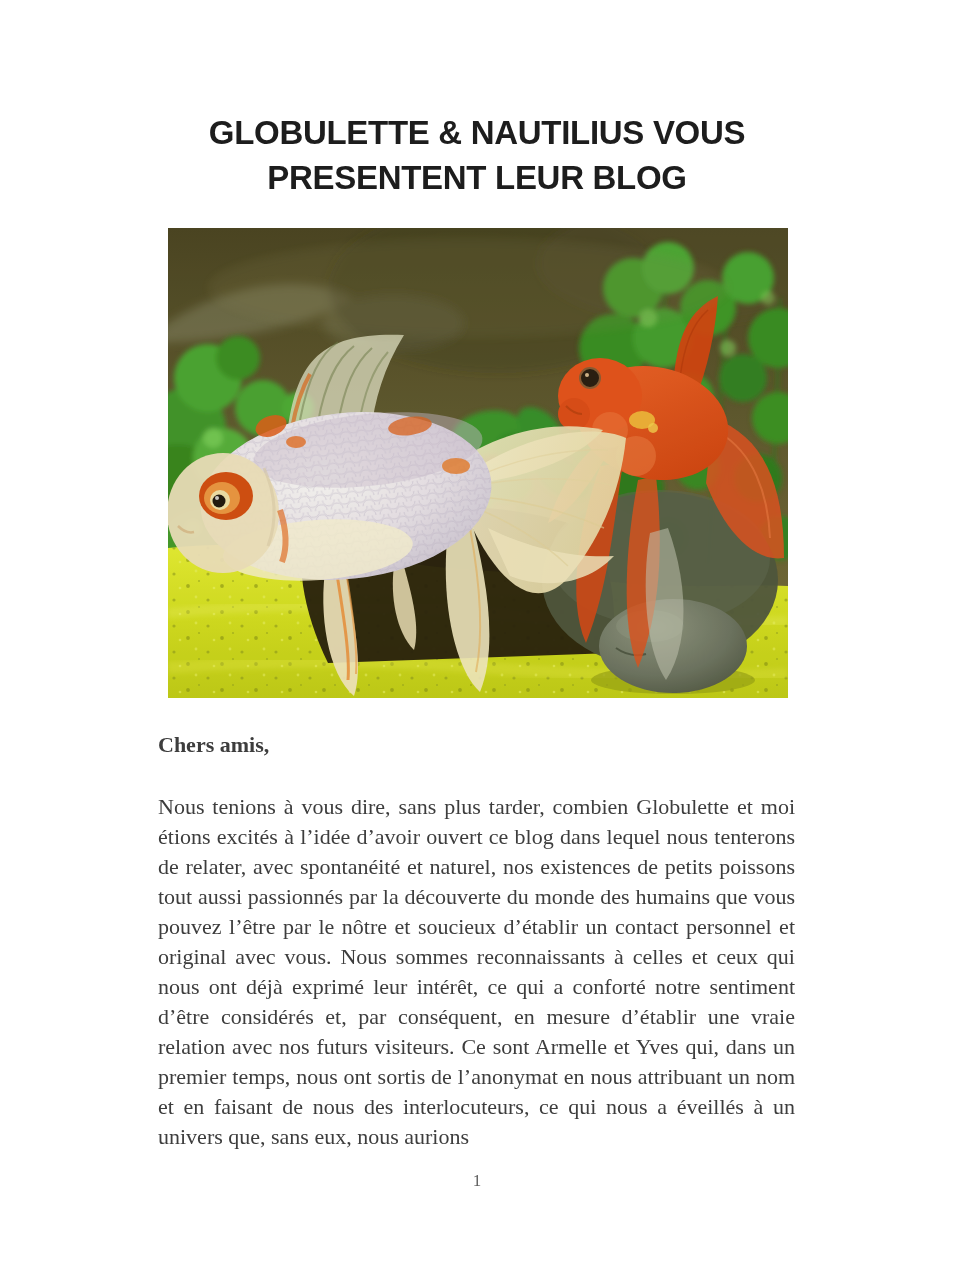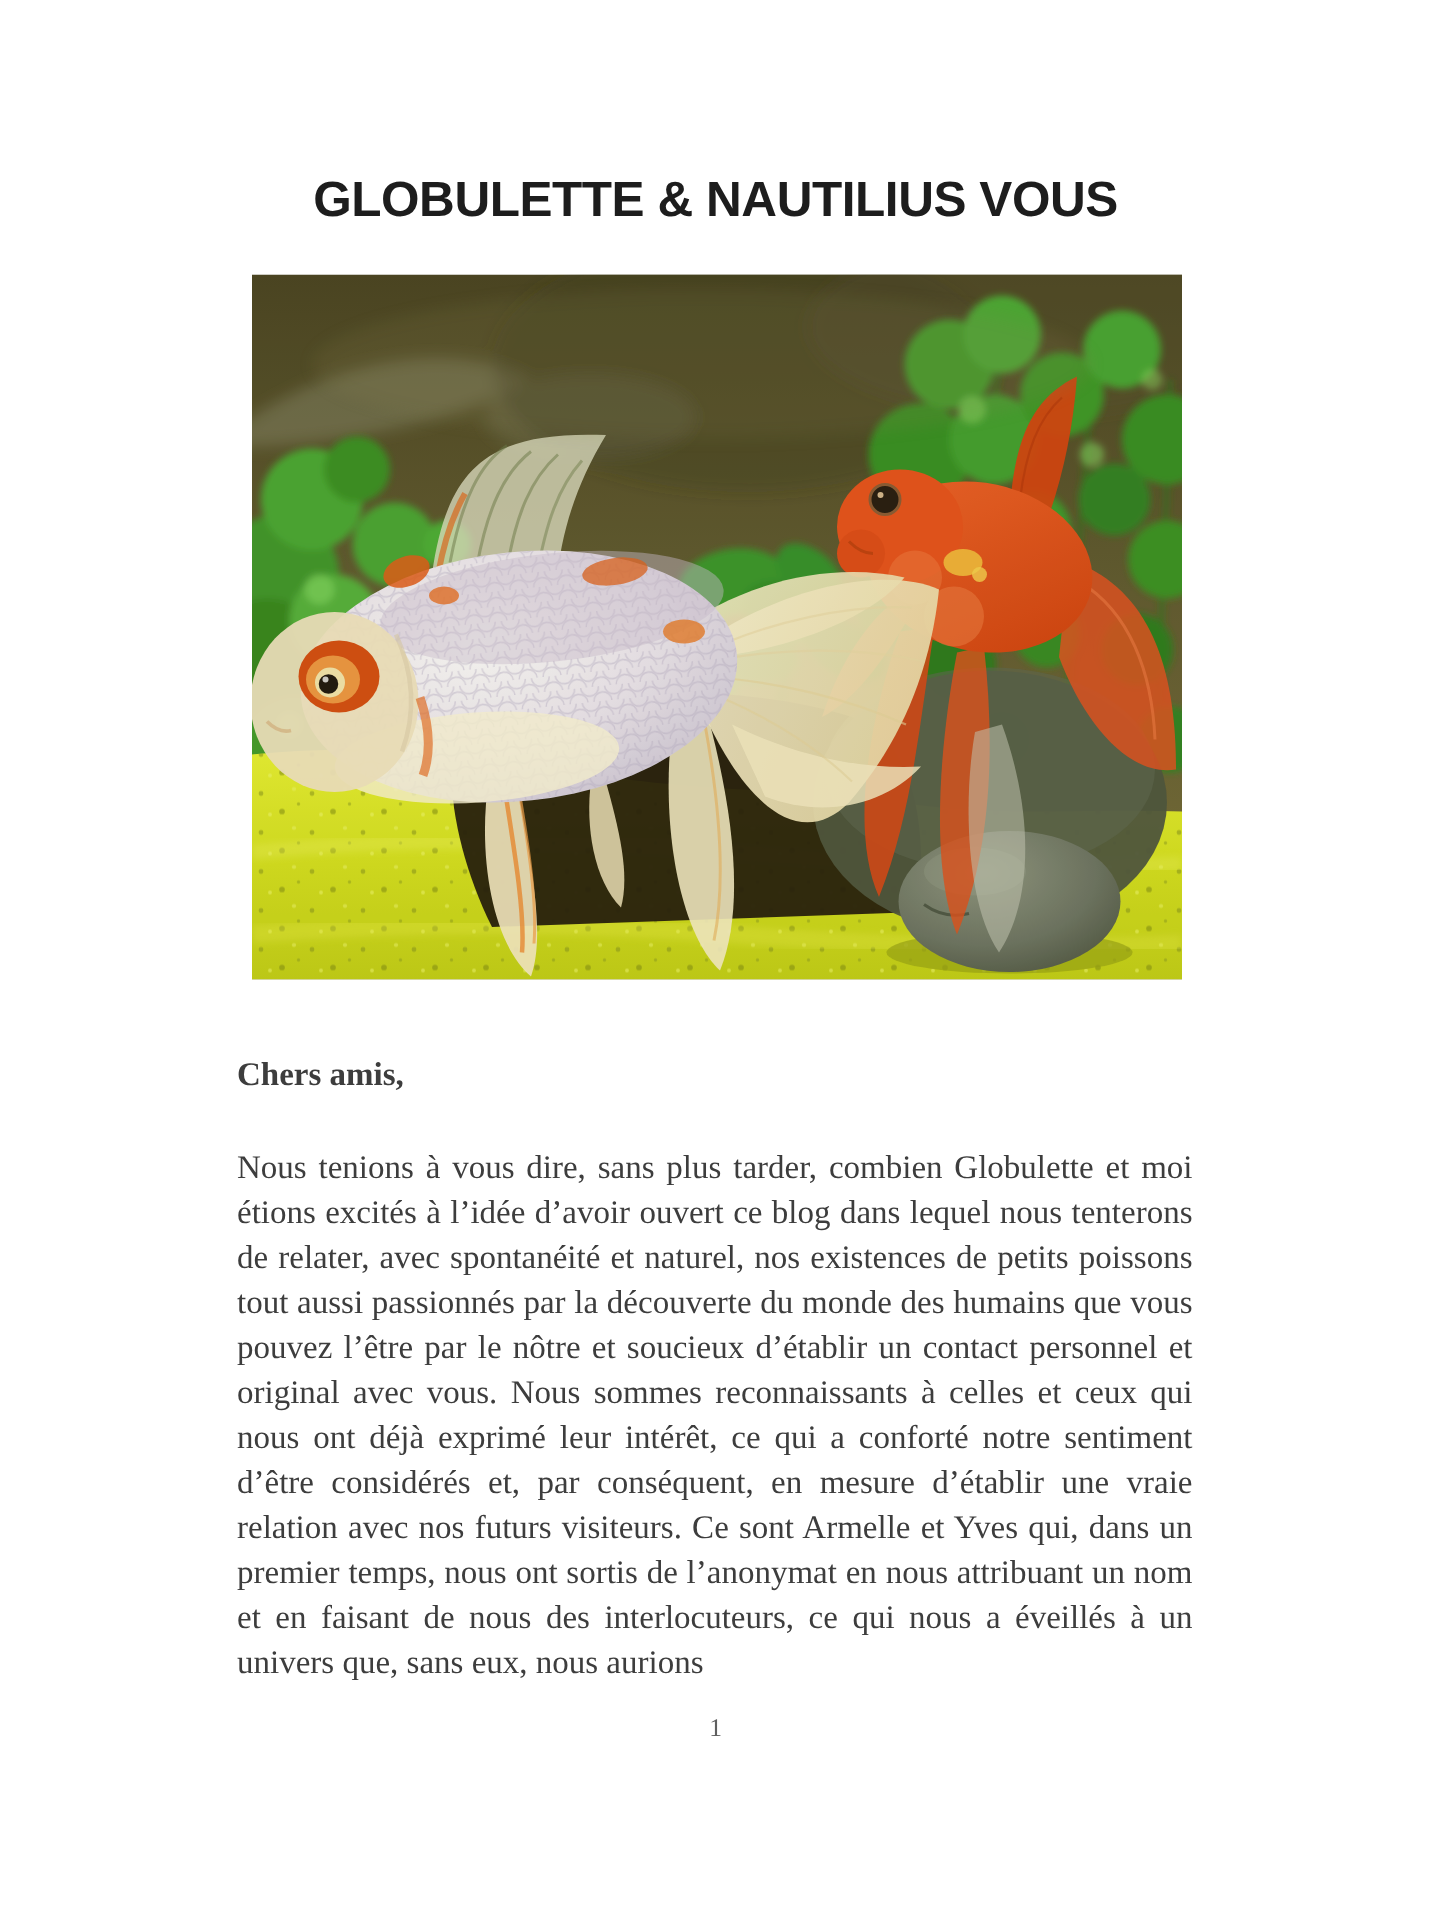--- a/index.html
+++ b/index.html
@@ -7,37 +7,37 @@
   .page{position:relative;width:954px;height:1276px;background:#ffffff;overflow:hidden;}
   h1.title{
     margin:0;padding-top:110px;text-align:center;
     font-family:"Liberation Sans",sans-serif;font-weight:700;
     font-size:33px;line-height:45px;color:#1d1d1d;letter-spacing:-0.3px;
   }
   figure.photo{margin:28px 0 0 168px;width:620px;height:470px;padding:0;}
   figure.photo svg{display:block;width:620px;height:470px;}
   .content{margin:0 0 0 158px;width:637px;}
   p.salutation{
-    margin:48px 0 0 0;font-size:22px;line-height:30px;font-weight:700;color:#3d3d3d;
+    margin:32px 0 0 0;font-size:22px;line-height:30px;font-weight:700;color:#3d3d3d;
   }
   p.paragraph{
     margin:32px 0 0 0;font-size:22px;line-height:30px;font-weight:400;color:#3d3d3d;
     text-align:justify;
   }
   .pagenum{
     margin-top:18px;text-align:center;font-size:17px;line-height:22px;color:#5f5f5f;
     font-family:"Liberation Serif",serif;
   }
 </style>
 </head>
 <body>
 
 <div class="page">
 
-  <h1 class="title"><span>GLOBULETTE &amp; NAUTILIUS VOUS</span><br></h1>
+  <h1 class="title"><span>GLOBULETTE &amp; NAUTILIUS VOUS</span><br><span>PRESENTENT LEUR BLOG</span></h1>
 
   <figure class="photo" role="img" aria-label="Deux poissons rouges dans un aquarium au gravier jaune avec plantes vertes et galet gris">
     <svg viewBox="0 0 620 470" xmlns="http://www.w3.org/2000/svg">
       <defs>
         <linearGradient id="bgG" x1="0" y1="0" x2="0" y2="1">
           <stop offset="0" stop-color="#474221"></stop>
           <stop offset="0.45" stop-color="#5f5930"></stop>
           <stop offset="0.8" stop-color="#6e6637"></stop>
           <stop offset="1" stop-color="#776e3a"></stop>
         </linearGradient>

